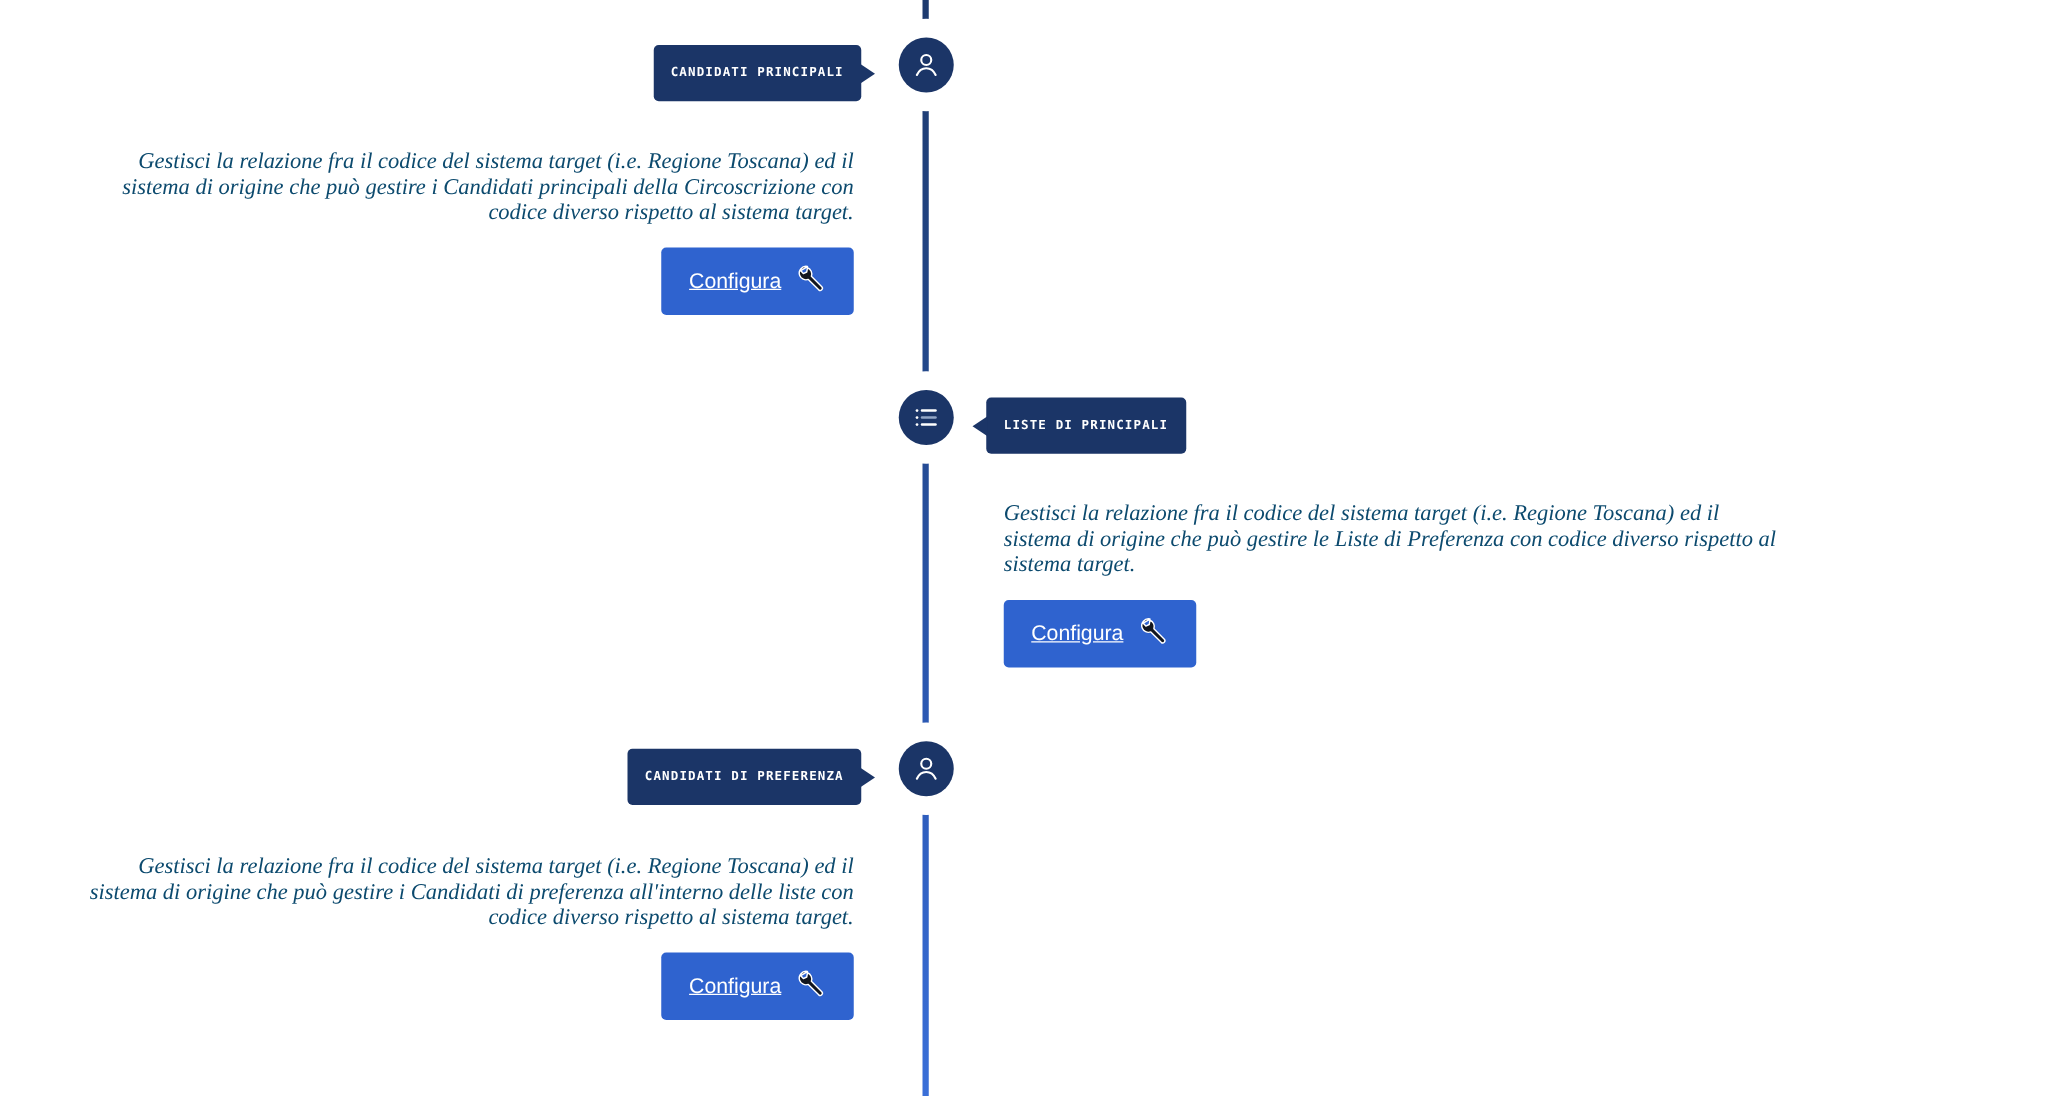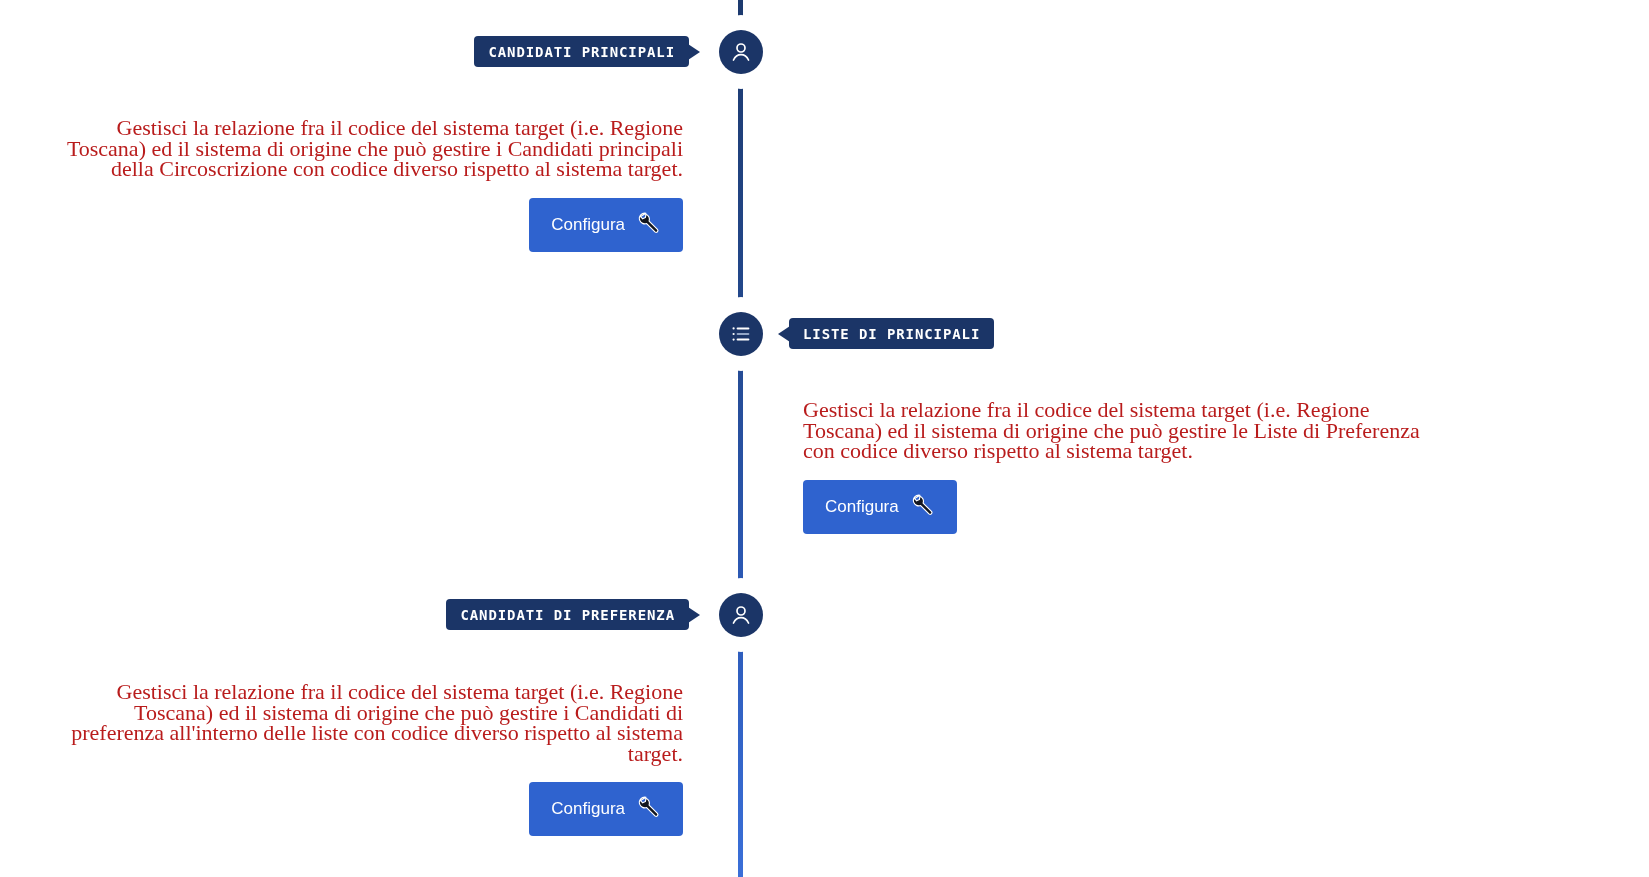--- a/index.html
+++ b/index.html
@@ -53,25 +53,25 @@
     background: #1b3567;
     display: flex;
     align-items: center;
     justify-content: center;
   }
   .node-inner svg { display: block; }
 
   
   .badge {
     position: absolute;
-    height: 31px;
+    height: 45px;
     background: #1b3567;
     color: #ffffff;
     font-family: "DejaVu Sans Mono", "Liberation Mono", monospace;
-    font-size: 14px;
+    font-size: 10px;
     font-weight: bold;
     letter-spacing: 0.9px;
     display: flex;
     align-items: center;
     padding: 0 14px;
     border-radius: 4px;
     z-index: 2;
     white-space: nowrap;
   }
   .badge.right-tip::after {
@@ -92,23 +92,24 @@
     margin-top: -8px;
     border-top: 8px solid transparent;
     border-bottom: 8px solid transparent;
     border-right: 12px solid #1b3567;
   }
 
   
   .block { position: absolute; }
   .block-desc {
     font-family: "Liberation Serif", "DejaVu Serif", serif;
-    font-size: 22px;
+    font-size: 18px;
     line-height: 20.5px;
-    color: #b91c1c;
+    color: #0c4a6e;
+    font-style: italic;
   }
   .block-left .block-desc { text-align: right; }
   .block-right .block-desc { text-align: left; }
 
   .btn-row { margin-top: 18px; display: flex; }
   .block-left .btn-row { justify-content: flex-end; }
   .block-right .btn-row { justify-content: flex-start; }
 
   .btn-configura {
     background: #2f63cf;
@@ -118,20 +119,21 @@
     height: 54px;
     min-width: 143px;
     padding: 0 22px;
     font-family: "Liberation Sans", sans-serif;
     font-size: 17px;
     display: inline-flex;
     align-items: center;
     justify-content: center;
     gap: 11px;
     cursor: pointer;
+    text-decoration: underline;
   }
   .btn-configura .wrench { display: block; }
 </style>
 </head>
 <body>
 
 <div class="timeline">
   <div class="spine"></div>
 
   <div class="badge right-tip" style="top:36px; right:960px;">

